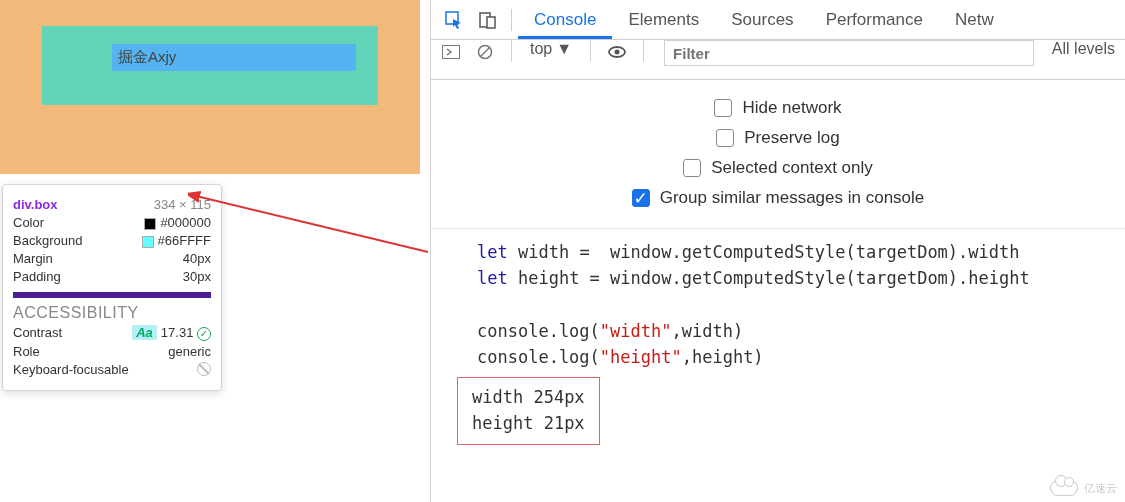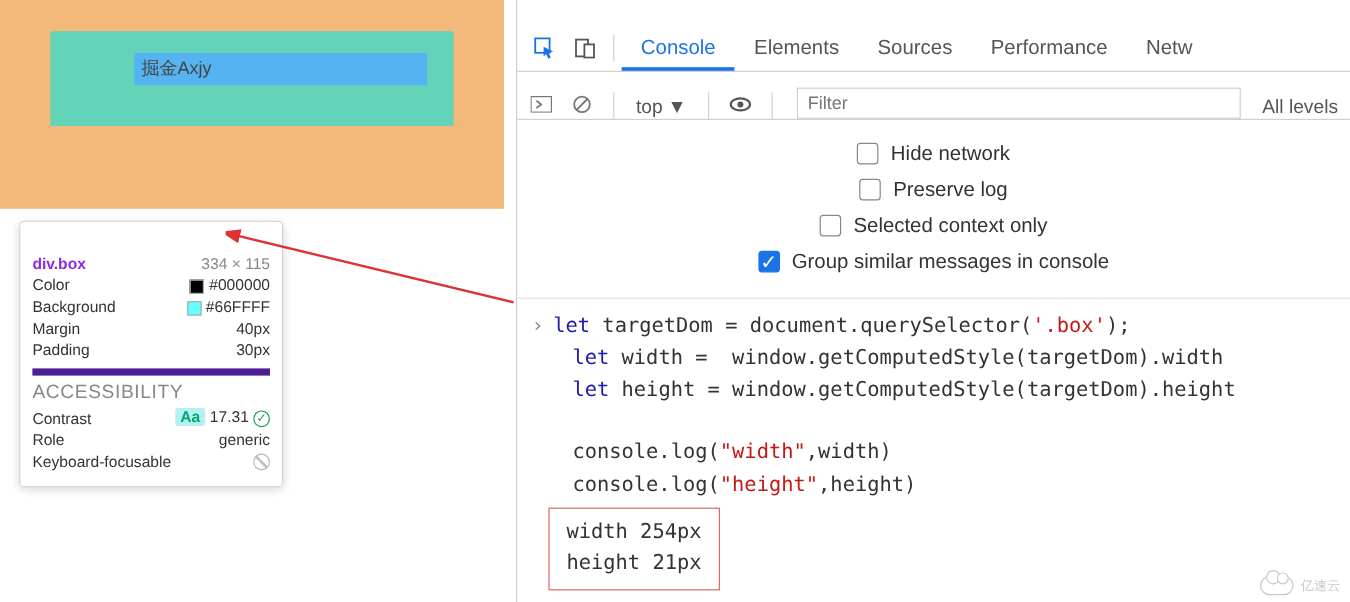--- a/index.html
+++ b/index.html
@@ -7,48 +7,48 @@
 
   
   .left-pane { position:absolute; left:0; top:0; width:420px; height:502px; }
   .render-area { background:#f2b97a; padding:26px 42px 40px; height:174px; }
   .box-outer { background:#64d4b8; padding:18px 22px 34px; }
   .box-inner { background:#54b3f0; color:#444; font-size:15px; padding:4px 6px;margin-left:48px; }
 
   .inspect-tip {
     position:absolute; top:184px; left:2px; width:220px;
     background:#fff; border:1px solid #d6d6d6; border-radius:4px;
-    box-shadow:0 2px 8px rgba(0,0,0,.15); padding:24px 10px 10px; font-size:13px;margin-left:14px;
+    box-shadow:0 2px 8px rgba(0,0,0,.15); padding:9px 10px 10px; font-size:13px;
   }
   .tip-row { display:flex; justify-content:space-between; align-items:center; margin:3px 0; }
   .tip-sel { color:#8a2be2; font-weight:600; }
   .tip-dim { color:#888; }
   .swatch { display:inline-block; width:12px; height:12px; border:1px solid #aaa; vertical-align:middle; margin-right:4px; }
   .tip-section { color:#888; letter-spacing:.5px; margin-top:8px; font-size:16px; border-top:6px solid #4c1d95; padding-top:6px;}
-  .aa-badge { background:#b6f0f7; color:#0a6; padding:0 4px; border-radius:2px; margin-right:4px; font-weight:bold;}
+  .aa-badge { background:#b6f0f7; color:#0a6; padding:0 4px; border-radius:2px; margin-right:4px; font-weight:bold;font-style:italic;}
   .check { color:#1a9f54; border:1.5px solid #1a9f54; border-radius:50%; width:14px; height:14px; display:inline-flex; align-items:center; justify-content:center; font-size:10px;}
   .ban { color:#bbb; border:1.5px solid #bbb; border-radius:50%; width:14px; height:14px; display:inline-flex; align-items:center; justify-content:center; font-size:12px; position:relative;}
   .ban::after{content:""; position:absolute; width:14px; height:1.5px; background:#bbb; transform:rotate(45deg);}
 
   
   .arrow { position:absolute; left:188px; top:182px; pointer-events:none; }
 
   
   .devtools { position:absolute; left:430px; top:0; right:0; height:502px; border-left:1px solid #d0d0d0; display:flex; flex-direction:column; }
 
-  .dt-tabs { display:flex; align-items:center; gap:0; border-bottom:1px solid #d0d0d0; height:40px; padding:0 6px; font-size:17px; color:#555;margin-top:20px; }
+  .dt-tabs { display:flex; align-items:center; gap:0; border-bottom:1px solid #d0d0d0; height:40px; padding:0 6px; font-size:17px; color:#555; }
   .dt-icon { width:34px; display:flex; align-items:center; justify-content:center; height:100%; }
   .dt-sep { width:1px; height:22px; background:#d0d0d0; margin:0 6px; }
   .dt-tab { padding:0 16px; height:100%; display:flex; align-items:center; cursor:pointer; color:#555;}
   .dt-tab.active { color:#1a73e8; border-bottom:3px solid #1a73e8; padding-top:3px;}
   
-  .dt-toolbar { display:flex; align-items:flex-end; height:40px; border-bottom:1px solid #d0d0d0; padding:0 6px; font-size:16px; color:#555; gap:6px;}
+  .dt-toolbar { display:flex; align-items:flex-start; height:40px; border-bottom:1px solid #d0d0d0; padding:0 6px; font-size:16px; color:#555; gap:6px;}
   .tb-box { width:28px; height:24px; display:flex; align-items:center; justify-content:center;}
   .top-sel { display:flex; align-items:center; gap:4px; padding:0 6px;}
-  .filter-input { flex:1; border:1px solid #d0d0d0; height:26px; padding:0 8px; font-size:15px; color:#777; background:#fff; margin:0 8px;}
+  .filter-input { flex:1; border:1px solid #d0d0d0; height:26px; padding:0 8px; font-size:15px; color:#777; background:#fff; margin:0 8px;font-weight:bold;}
   .levels { color:#555; padding:0 4px; white-space:nowrap;}
 
   .dt-opts { padding:8px 12px 10px; border-bottom:1px solid #e5e5e5; font-size:17px; color:#333; }
   .opt-row { display:flex; align-items:center; gap:10px; margin:10px 0;justify-content:center; }
   .chk { width:18px; height:18px; border:1.5px solid #888; border-radius:3px; display:inline-flex; align-items:center; justify-content:center; background:#fff;}
   .chk.checked { background:#1a73e8; border-color:#1a73e8; color:#fff; }
 
   .console-body { padding:10px 6px 6px 12px; font-family: Consolas, Menlo, monospace; font-size:17px; color:#333; line-height:1.55; }
   .caret { color:#888; display:inline-block; width:18px;}
   .kw { color:#1a1aa6; }
@@ -187,21 +187,20 @@
         <span class="chk"></span>
         <span>Selected context only</span>
       </div>
     <div class="opt-row">
         <span class="chk checked">✓</span>
         <span>Group similar messages in console</span>
       </div>
   </div>
 
   <div class="console-body">
-    <div class="code-first"><span class="caret">›</span><span class="kw">let</span><span> targetDom </span><span>=</span><span> document.querySelector(</span><span class="str">'.box'</span><span>);</span></div>
     <div class="code-block"><span class="kw">let</span><span> width </span><span>=</span><span>  window.getComputedStyle(targetDom).width</span></div>
     <div class="code-block"><span class="kw">let</span><span> height </span><span>=</span><span> window.getComputedStyle(targetDom).height</span></div>
     <div class="code-block">&nbsp;</div>
     <div class="code-block"><span>console.log(</span><span class="str">"width"</span><span>,width)</span></div>
     <div class="code-block"><span>console.log(</span><span class="str">"height"</span><span>,height)</span></div>
 
     <div class="out-box">
       <div><span>width </span><span>254px</span></div>
       <div><span>height </span><span>21px</span></div>
     </div>

